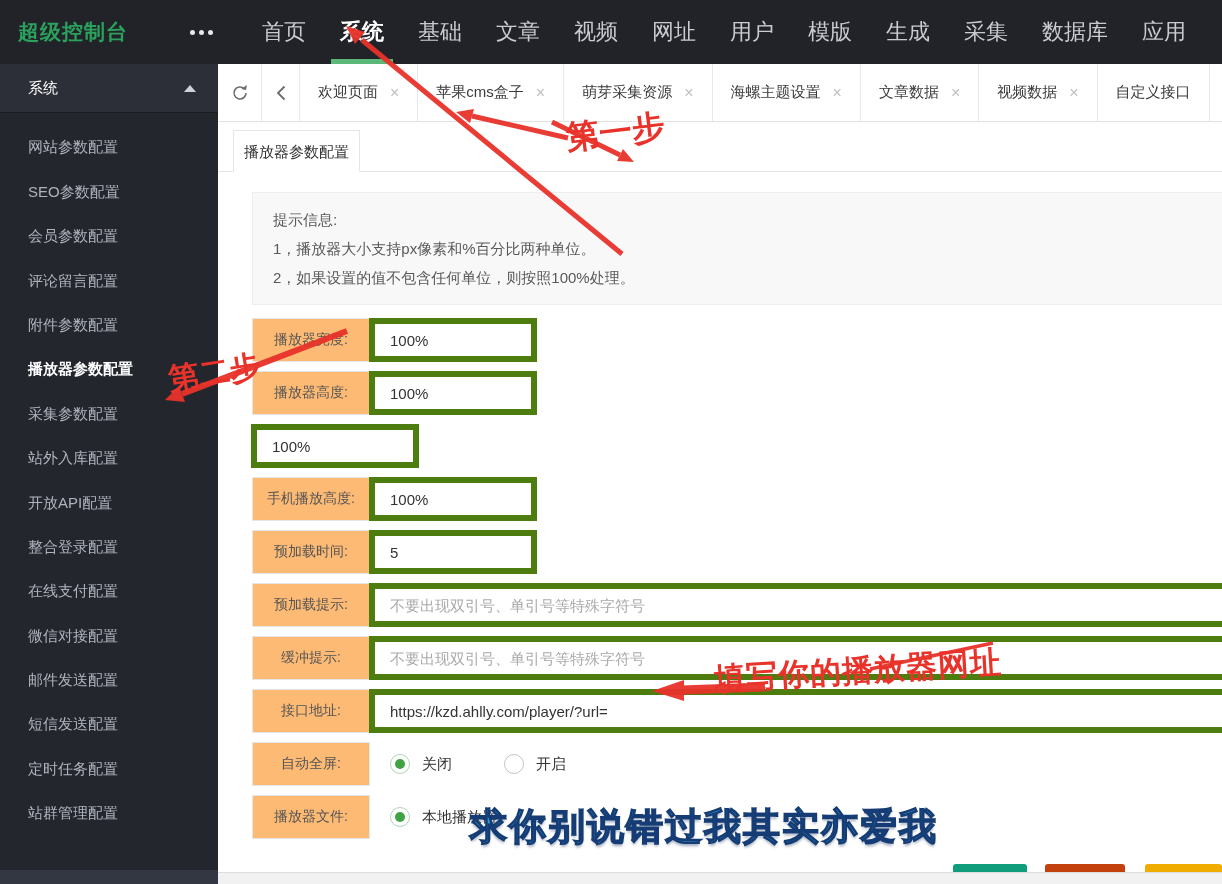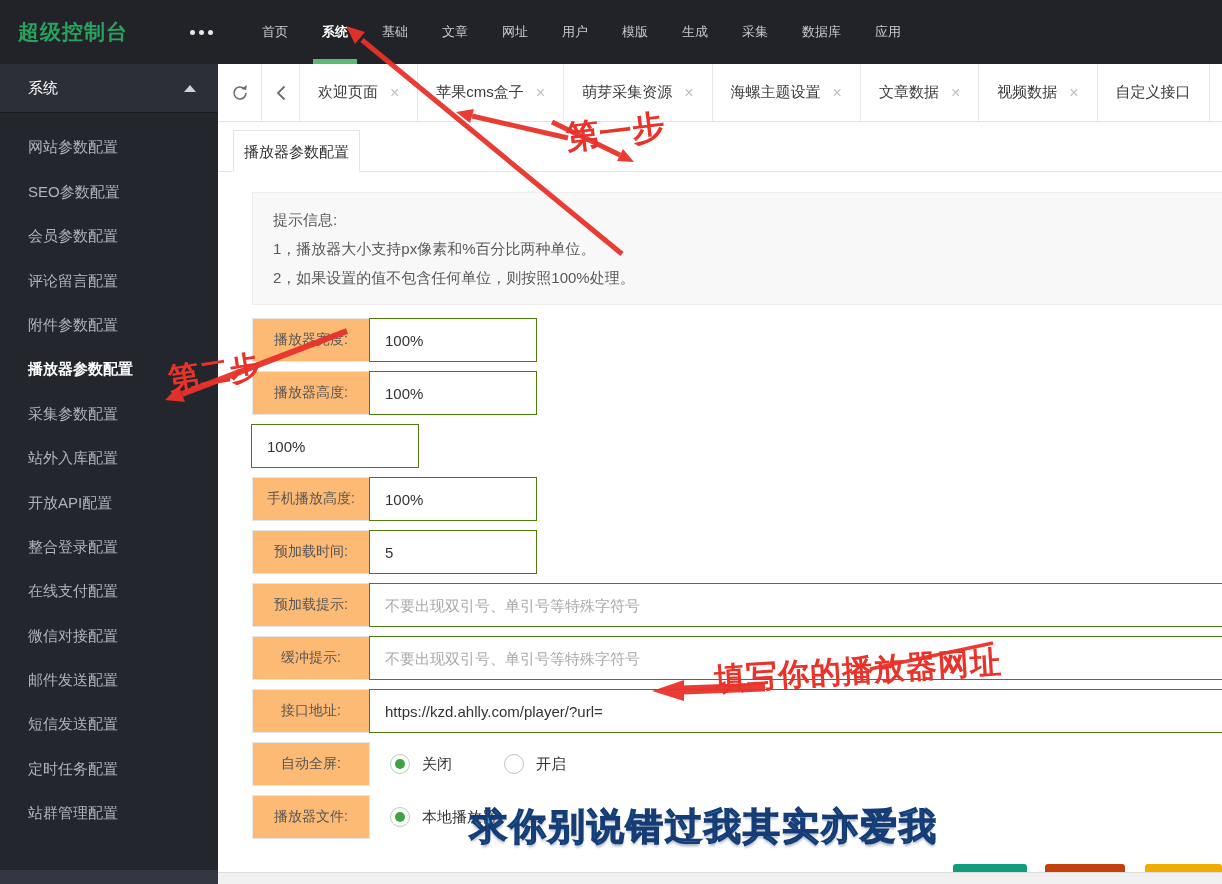--- a/index.html
+++ b/index.html
@@ -5,21 +5,21 @@
   * { margin:0; padding:0; box-sizing:border-box; }
   html,body { width:1222px; height:884px; overflow:hidden; }
   body { font-family:"Liberation Sans","DejaVu Sans",sans-serif; position:relative; background:#fff; }
 
   
   .navbar { position:absolute; left:0; top:0; width:1222px; height:64px; background:#212329; display:flex; align-items:center; z-index:10; }
   .logo { color:#2aa15c; font-size:21px; font-weight:bold; margin-left:18px; letter-spacing:1px; }
   .menu-dots { margin-left:62px; display:flex; gap:4px; cursor:pointer; }
   .menu-dots i { width:5px; height:5px; border-radius:50%; background:#e8e8ea; display:block; }
   .nav-items { display:flex; margin-left:32px; height:100%; }
-  .nav-item { position:relative; height:100%; display:flex; align-items:center; padding:0 17px; font-size:13px; color:#c9cbd0; cursor:pointer; }
+  .nav-item { position:relative; height:100%; display:flex; align-items:center; padding:0 17px; font-size:22px; color:#c9cbd0; cursor:pointer; }
   .nav-item.active { color:#fff; font-weight:bold; }
   .nav-underline { position:absolute; left:8px; right:8px; bottom:0; height:5px; background:#5cb878; }
 
   
   .sidebar { position:absolute; left:0; top:64px; width:218px; height:820px; background:#24262d; z-index:5; }
   .side-header { height:49px; background:#2c2f37; border-bottom:1px solid #1a1c22; color:#fff; font-size:15px; display:flex; align-items:center; justify-content:space-between; padding:0 22px 0 28px; cursor:pointer; }
   .tri-up { width:0; height:0; border-left:6px solid transparent; border-right:6px solid transparent; border-bottom:7px solid #cfd1d6; }
   .side-item { height:44.4px; display:flex; align-items:flex-end; padding-left:28px; font-size:15px; color:#aeb3bd; cursor:pointer; }
   .side-item.active { color:#fff; font-weight:bold; }
   .side-bottom-strip { position:absolute; left:0; bottom:0; width:218px; height:14px; background:#333742; }
@@ -34,21 +34,21 @@
   .tab .x { color:#c0c0c0; font-size:16px; cursor:pointer; }
 
   .subtab-strip { padding:8px 0 0 15px; border-bottom:1px solid #e5e5e5; }
   .subtab { display:inline-block; width:127px; height:42px; line-height:42px; text-align:center; font-size:15px; color:#333; background:#fff; border:1px solid #e5e5e5; border-bottom:1px solid #fff; margin-bottom:-1px; cursor:pointer; }
 
   .hintbox { margin:20px 0 0 34px; width:calc(100% - 30px); background:#f8f8f8; border:1px solid #eeeeee; padding:12px 20px; font-size:15px; color:#595959; line-height:29px; }
 
   .form { margin-left:34px; margin-top:13px; }
   .frow { display:flex; height:44px; margin-bottom:9px; align-items:stretch; }
   .flabel { width:118px; flex:none; border:1px solid #e6e6e6; background:#fdba74; display:flex; align-items:center; justify-content:center; font-size:14px; color:#555; }
-  .fval { border:1px solid #4d7c0f; margin-left:-1px; display:flex; align-items:center; background:#fff; }
+  .fval { border:6px solid #4d7c0f; margin-left:-1px; display:flex; align-items:center; background:#fff; }
   .fval.short { width:168px; }
   .frow.wide .fval { flex:1; margin-right:-22px; }
   .fval input { width:100%; height:100%; border:none; outline:none; background:transparent; font-size:15px; color:#333; padding-left:15px; font-family:inherit; }
   .fval input::placeholder { color:#a9a9a9; }
   .radios { display:flex; align-items:center; gap:52px; margin-left:20px; }
   .radio-opt { display:flex; align-items:center; gap:12px; font-size:15px; color:#333; cursor:pointer; }
   .radio { width:20px; height:20px; border-radius:50%; border:1px solid #c4c4c4; background:#fff; position:relative; flex:none; }
   .radio.sel { border-color:#b2d4b4; }
   .radio.sel::after { content:""; position:absolute; left:4px; top:4px; width:10px; height:10px; border-radius:50%; background:#3fa343; }
 
@@ -86,20 +86,23 @@
         </div>
       <div class="nav-item active">
           <span>系统</span>
           <span class="nav-underline"></span>
         </div>
       <div class="nav-item">
           <span>基础</span>
         </div>
       <div class="nav-item">
           <span>文章</span>
+        </div>
+      <div class="nav-item">
+          <span>视频</span>
         </div>
       <div class="nav-item">
           <span>网址</span>
         </div>
       <div class="nav-item">
           <span>用户</span>
         </div>
       <div class="nav-item">
           <span>模版</span>
         </div>

